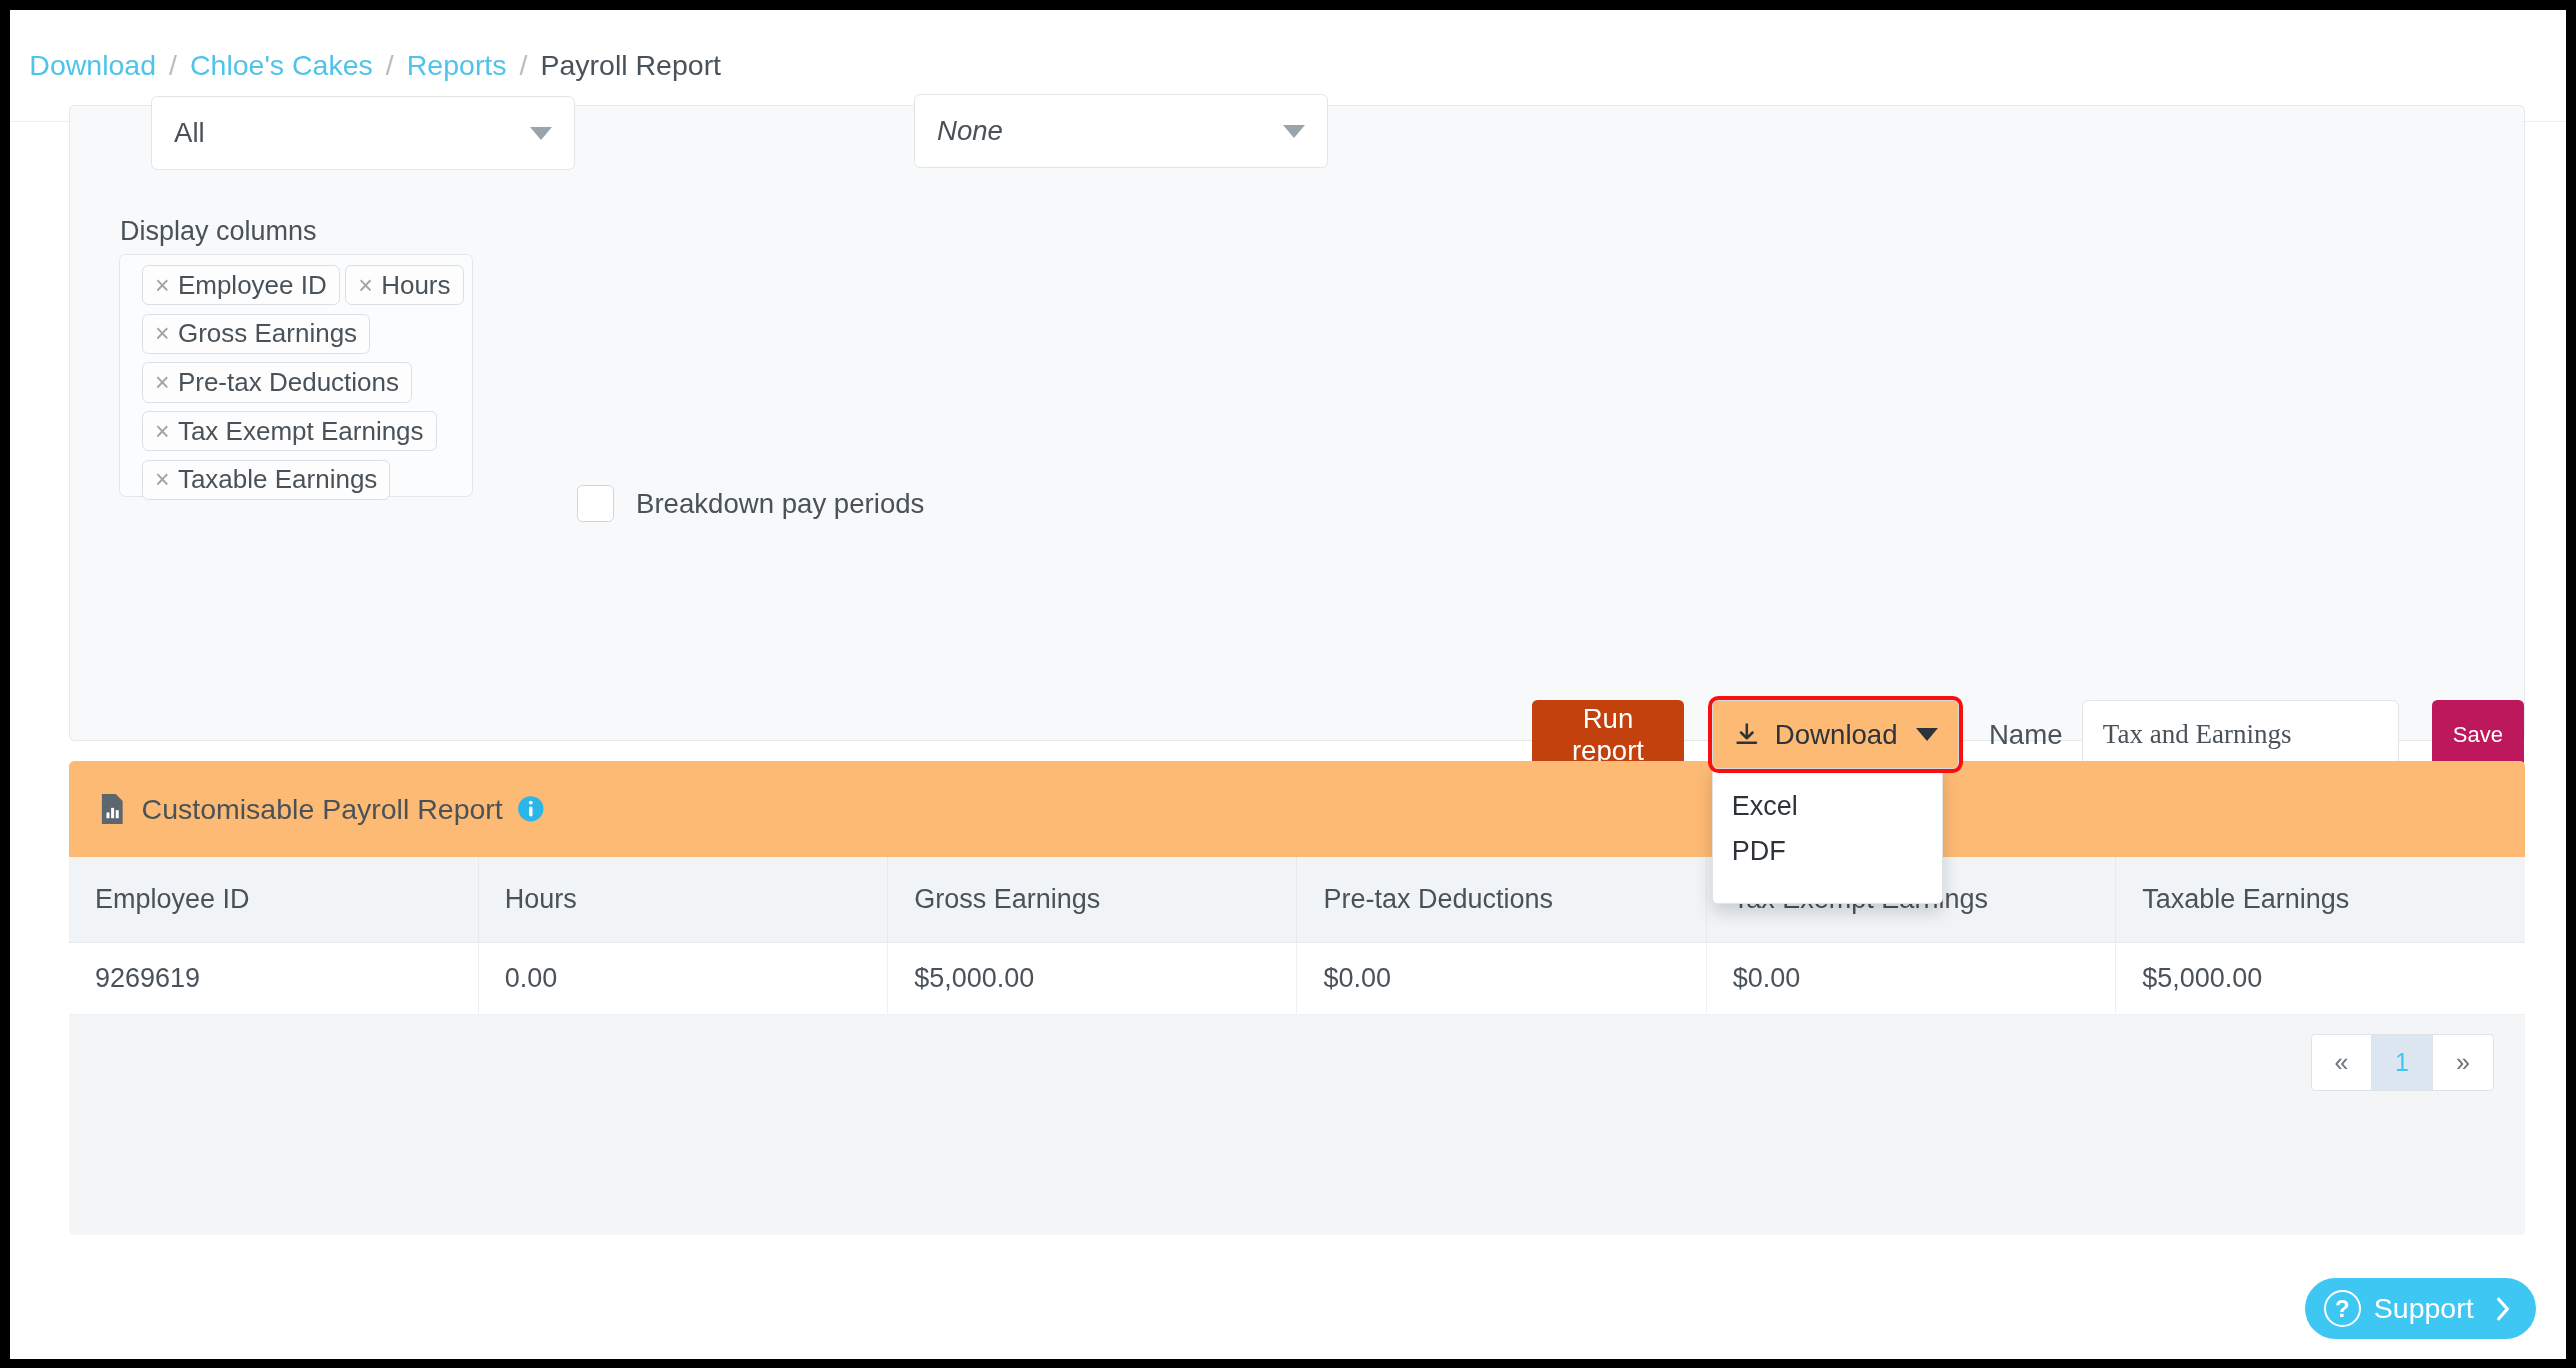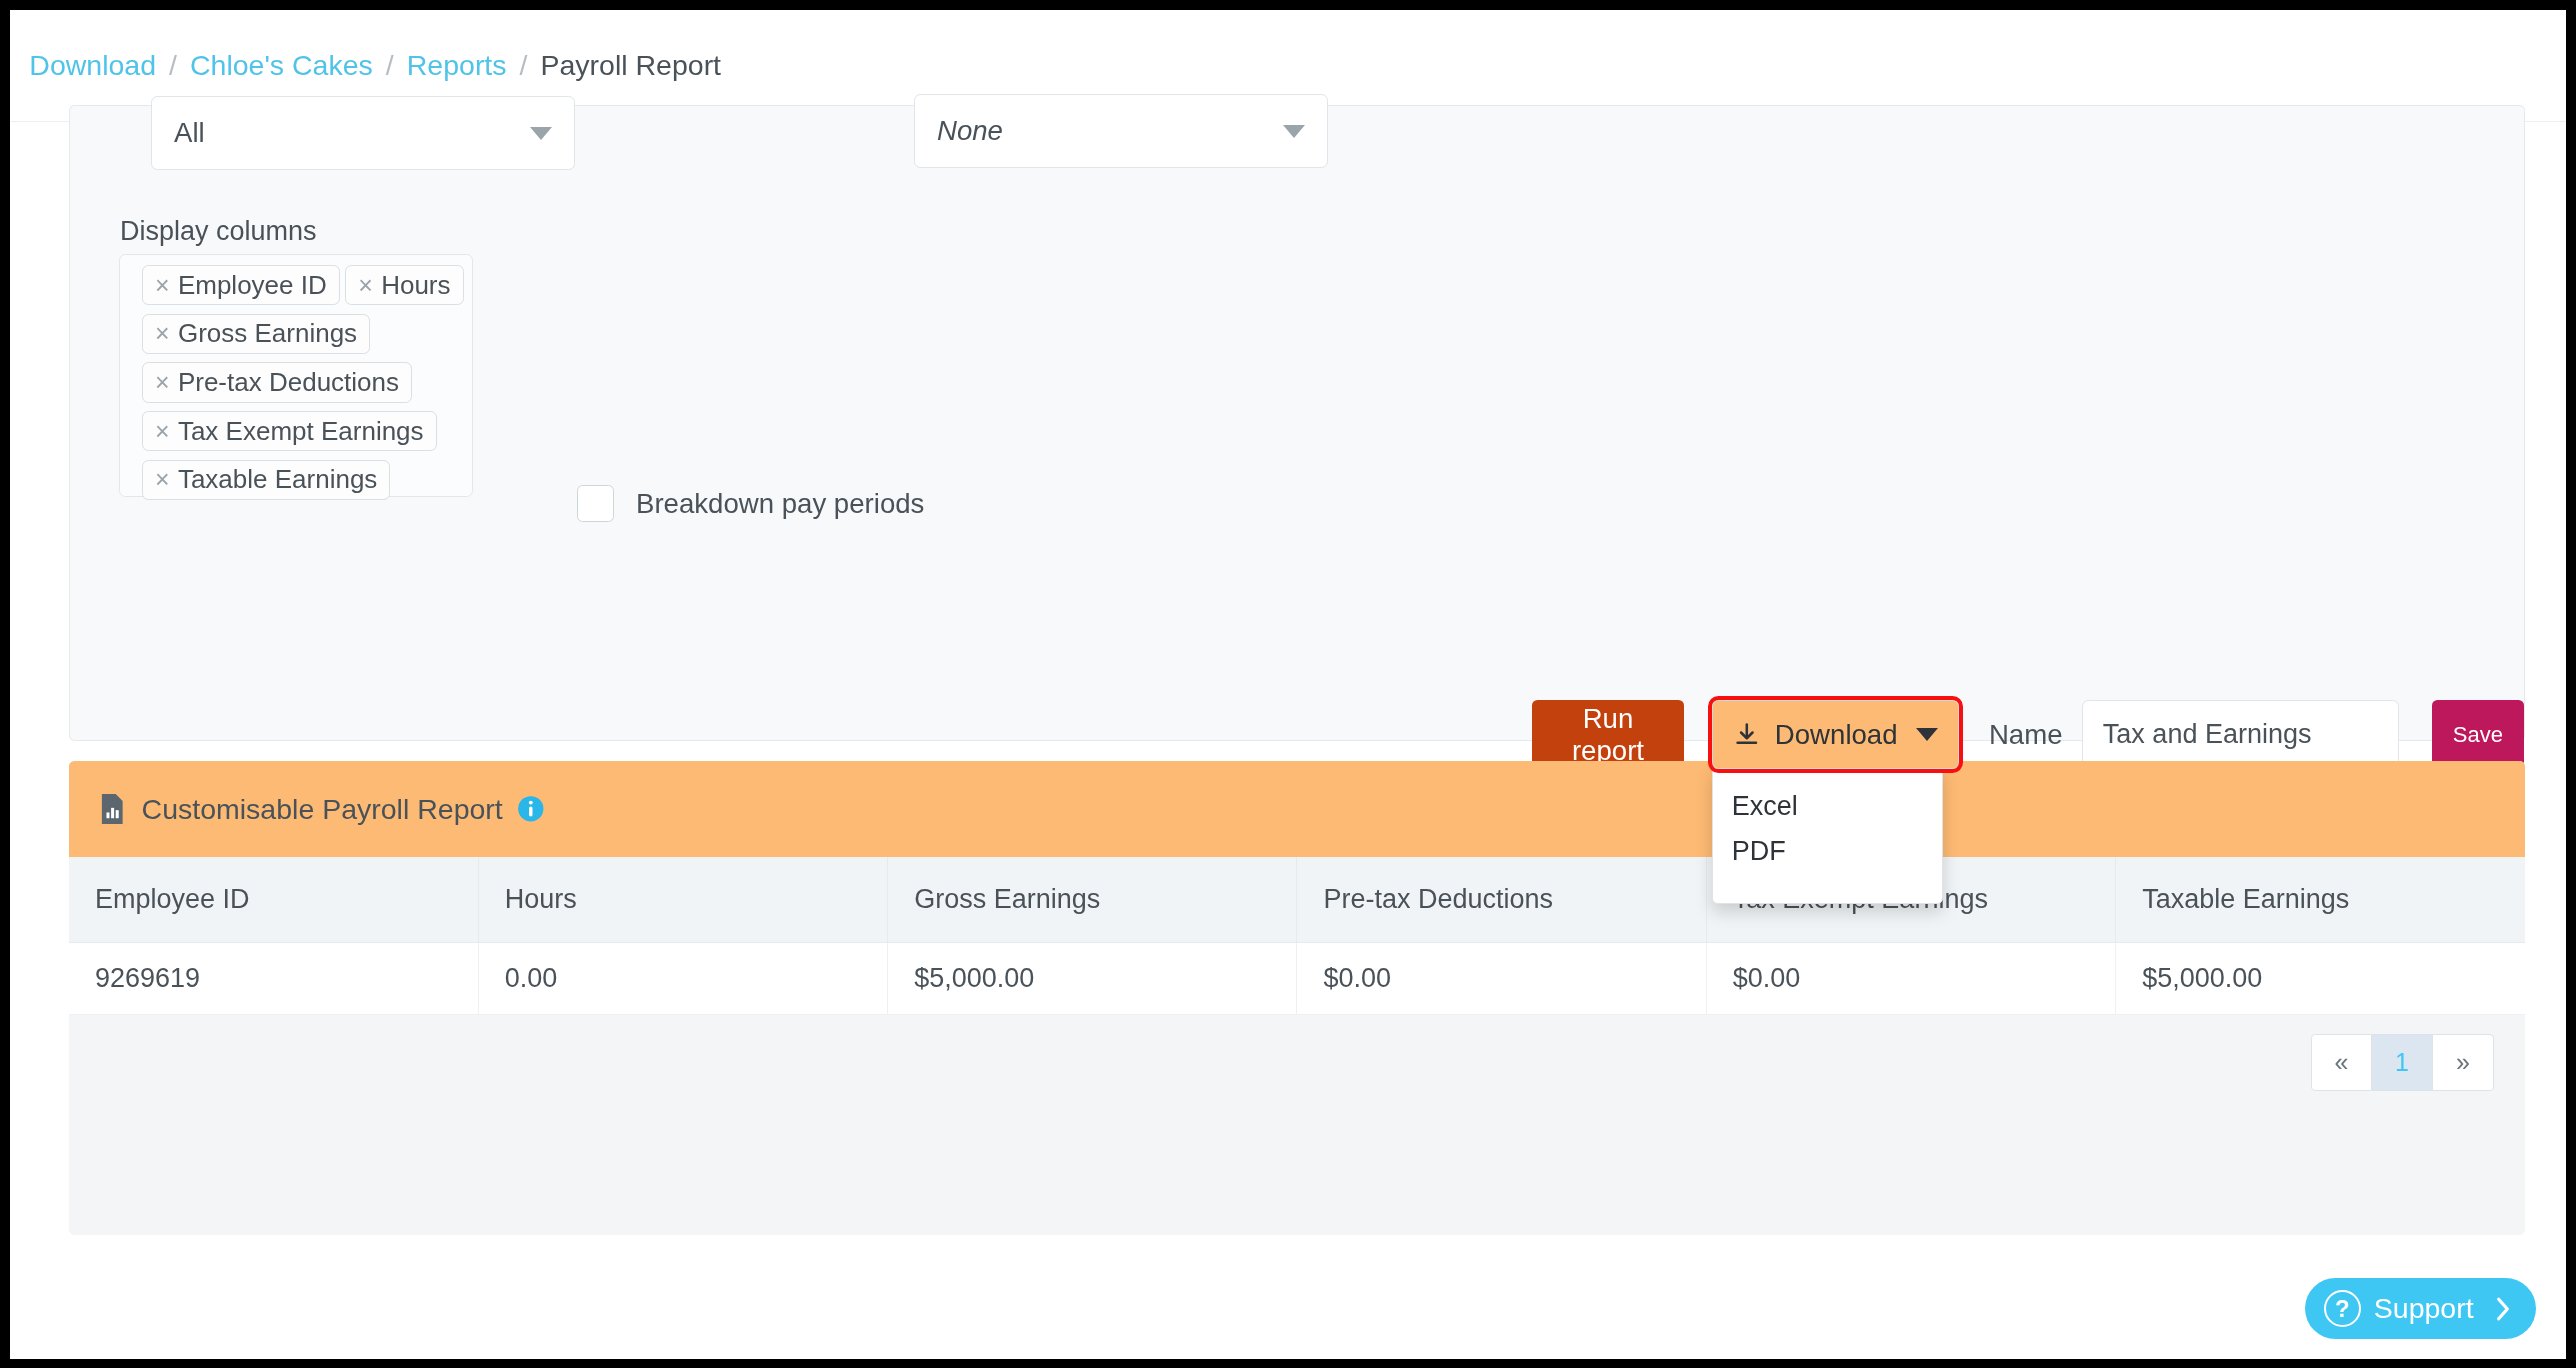--- a/index.html
+++ b/index.html
@@ -186,21 +186,21 @@
   }
   .name-input {
     margin-left: 19.3px;
     width: 317px; height: 69px;
     background: #ffffff;
     border: 0.9px solid #dfe5e8;
     border-radius: 6.4px;
     padding: 12px 20px;
     font-size: 27px;
     color: #4a5259;
-    font-family: Liberation Sans, sans-serif;
+    font-family: Liberation Serif, serif;
   }
   .btn-save {
     margin-left: 33px;
     background: #be185d;
     color: #ffffff;
     font-size: 22px;
     border: none;
     border-radius: 5.5px;
     padding: 0 21px;
     height: 69px;

